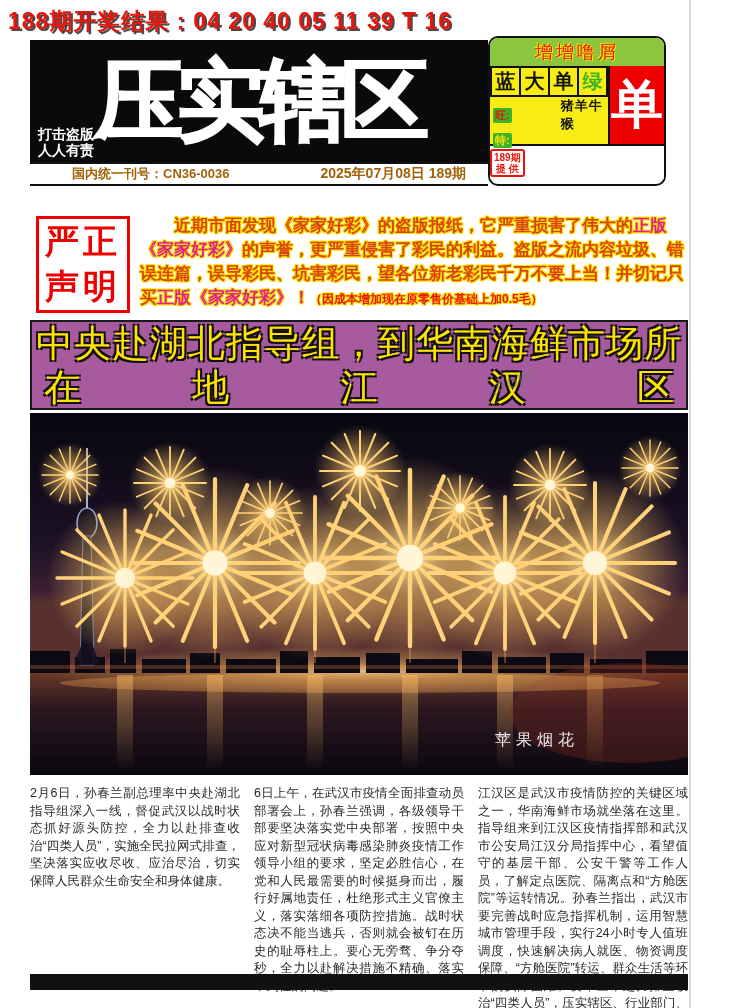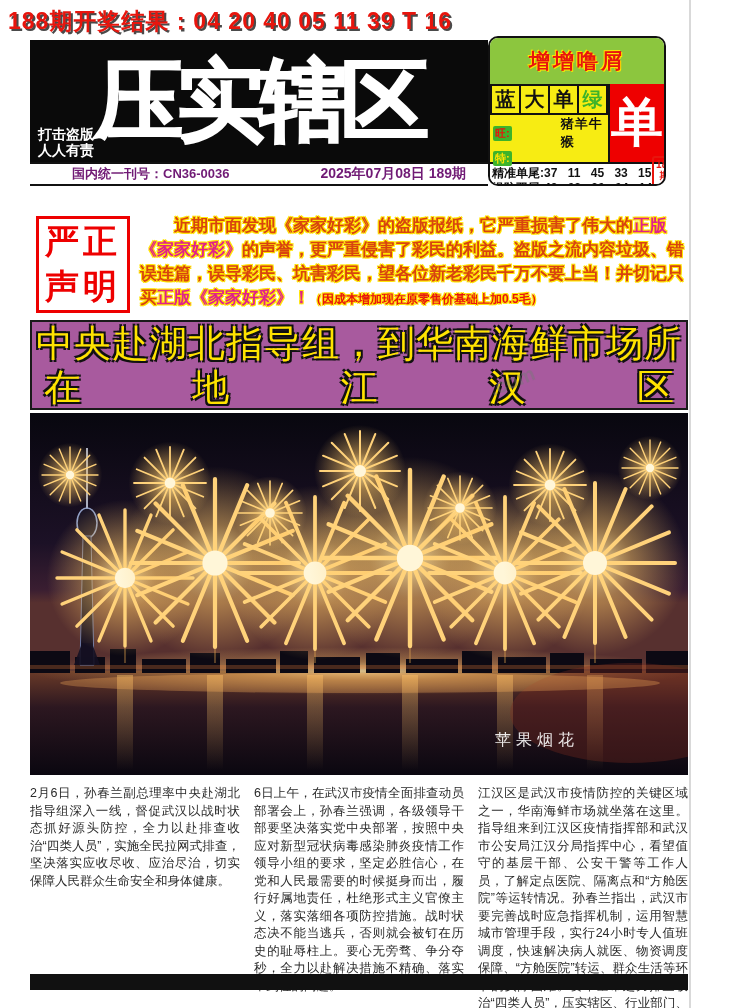--- a/index.html
+++ b/index.html
@@ -13,29 +13,29 @@
 
   
   #masthead{left:30px;top:40px;width:458px;height:122px;background:var(--masthead-bg);}
   #masthead-title{width:100%;height:100%;display:flex;align-items:center;justify-content:center;
     color:#fff;font-size:88px;font-weight:900;letter-spacing:-6px;white-space:nowrap;
     -webkit-text-stroke:2px #fff;}
   #antipiracy{left:38px;top:126px;color:#fff;font-size:14px;font-weight:bold;line-height:16px;}
 
   
   #daterow{left:30px;top:162px;width:458px;height:24px;border-top:2px solid #111;border-bottom:2px solid #111;
-    display:flex;align-items:center;font-size:13px;font-weight:bold;color:#701a75;}
+    display:flex;align-items:center;font-size:13px;font-weight:bold;color:#a16207;}
   #issn{margin-left:42px;}
   #date-issue{margin-left:auto;margin-right:22px;font-size:14px;}
 
   
   #tips-panel{left:488px;top:36px;width:178px;height:150px;background:#fff;border:2px solid #111;
     border-radius:10px;overflow:hidden;}
-  .panel-header{height:46px;background:var(--panel-green);display:flex;align-items:center;justify-content:center;
-    font-size:21px;font-weight:700;color:var(--accent-red);letter-spacing:3px;
+  .panel-header{height:28px;background:var(--panel-green);display:flex;align-items:center;justify-content:center;
+    font-size:18px;font-weight:400;color:var(--accent-red);letter-spacing:3px;
     text-shadow:1px 1px 0 var(--statement-outline),-1px -1px 0 var(--statement-outline);}
   .panel-body{display:flex;height:78px;border-bottom:2px solid #111;}
   .panel-left{flex:1;display:flex;flex-direction:column;background:var(--cell-yellow);}
   .cells{display:flex;height:32px;}
   .cell{flex:1;border:2px solid #111;border-right:none;display:flex;align-items:center;justify-content:center;
     font-size:20px;font-weight:bold;background:var(--cell-yellow);color:#111;}
   .cell:last-child{border-right:2px solid #111;}
   .cell.green{color:var(--green-char);}
   .zrow{flex:1;display:flex;align-items:center;padding-left:3px;font-size:13px;font-weight:bold;color:#111;}
   .badge{display:inline-block;background:var(--green-char);font-size:11px;font-weight:bold;
@@ -117,28 +117,20 @@
         <span class="badge wang">旺:</span>
         <span class="val">猪羊牛猴</span>
       </div>
       <div class="zrow">
         <span class="badge te">特:</span>
       </div>
     </div>
     <div class="big-single">单</div>
   </div>
   <div class="panel-footer">
-    <div class="tails">
-      <div>
-        <span>精准单尾:</span><span class="vals">37 11 45 33 15</span>
-      </div>
-      <div>
-        <span>提防双尾:</span><span class="vals">42 08 30 04 14</span>
-      </div>
-    </div>
     <div class="provider">
       <div class="issue-box">
         <div>189期</div>
         <div>提 供</div>
       </div>
 
     </div>
   </div>
 </div>
 

